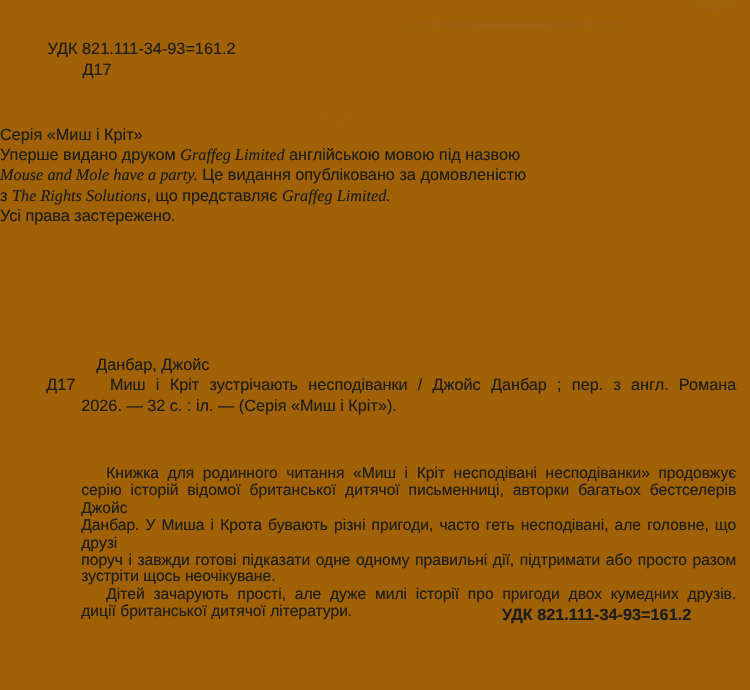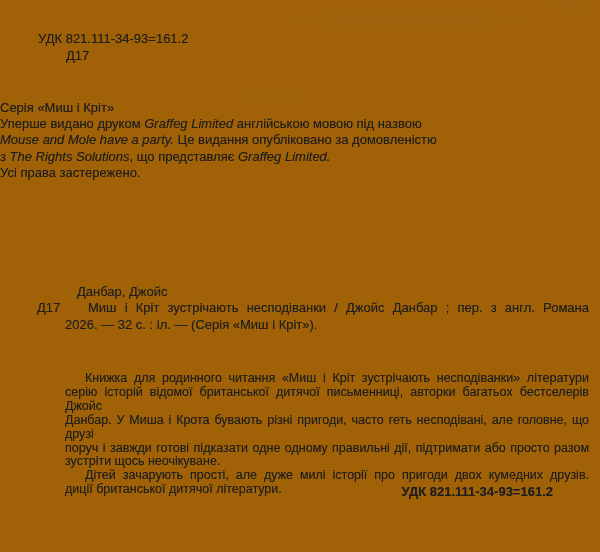--- a/index.html
+++ b/index.html
@@ -23,21 +23,21 @@
     font-size: 13px; line-height: 17px;
   }
   #udc-top-block .cutter { padding-left: 28px; }
 
   
   #front-matter {
     position: absolute; left: 0; right: 2px; top: 100px;
     text-align: left;
     font-size: 13px; line-height: 16.2px;
   }
-  .it { font-style: italic; }
+  .it { font-style: italic; font-family: Liberation Serif, serif; }
 
   
   #catalog-card {
     position: absolute; left: 65px; top: 284px;
     width: 524px;
     font-size: 13px; line-height: 16.4px;
   }
   #catalog-card .author { font-weight: 400; padding-left: 12px; }
   .jline { text-align: justify; text-align-last: justify; }
   #catalog-card .entry-first { position: relative; padding-left: 23px; }
@@ -95,21 +95,21 @@
 
   <div id="catalog-card" class="txt">
     <div class="author">Данбар, Джойс</div>
     <div class="jline entry-first">
       <span class="code-hang">Д17</span><span>Миш і Кріт зустрічають несподіванки / Джойс Данбар ; пер. з англ. Романа</span>
     </div>
     <div>2026. — 32 с. : іл. — (Серія «Миш і Кріт»).</div>
   </div>
 
   <div id="annotation" class="txt">
-    <div class="jline indent">Книжка для родинного читання «Миш і Кріт зустрічають несподіванки» літератури</div>
+    <div class="jline indent">Книжка для родинного читання «Миш і Кріт несподівані несподіванки» продовжує</div>
     <div class="jline">серію історій відомої британської дитячої письменниці, авторки багатьох бестселерів Джойс</div>
     <div class="jline">Данбар. У Миша і Крота бувають різні пригоди, часто геть несподівані, але головне, що друзі</div>
     <div class="jline">поруч і завжди готові підказати одне одному правильні дії, підтримати або просто разом</div>
     <div>зустріти щось неочікуване.</div>
     <div class="jline indent">Дітей зачарують прості, але дуже милі історії про пригоди двох кумедних друзів.</div>
     <div>диції британської дитячої літератури.</div>
   </div>
 
   <div id="udc-bottom" class="txt">УДК 821.111-34-93=161.2</div>
 

